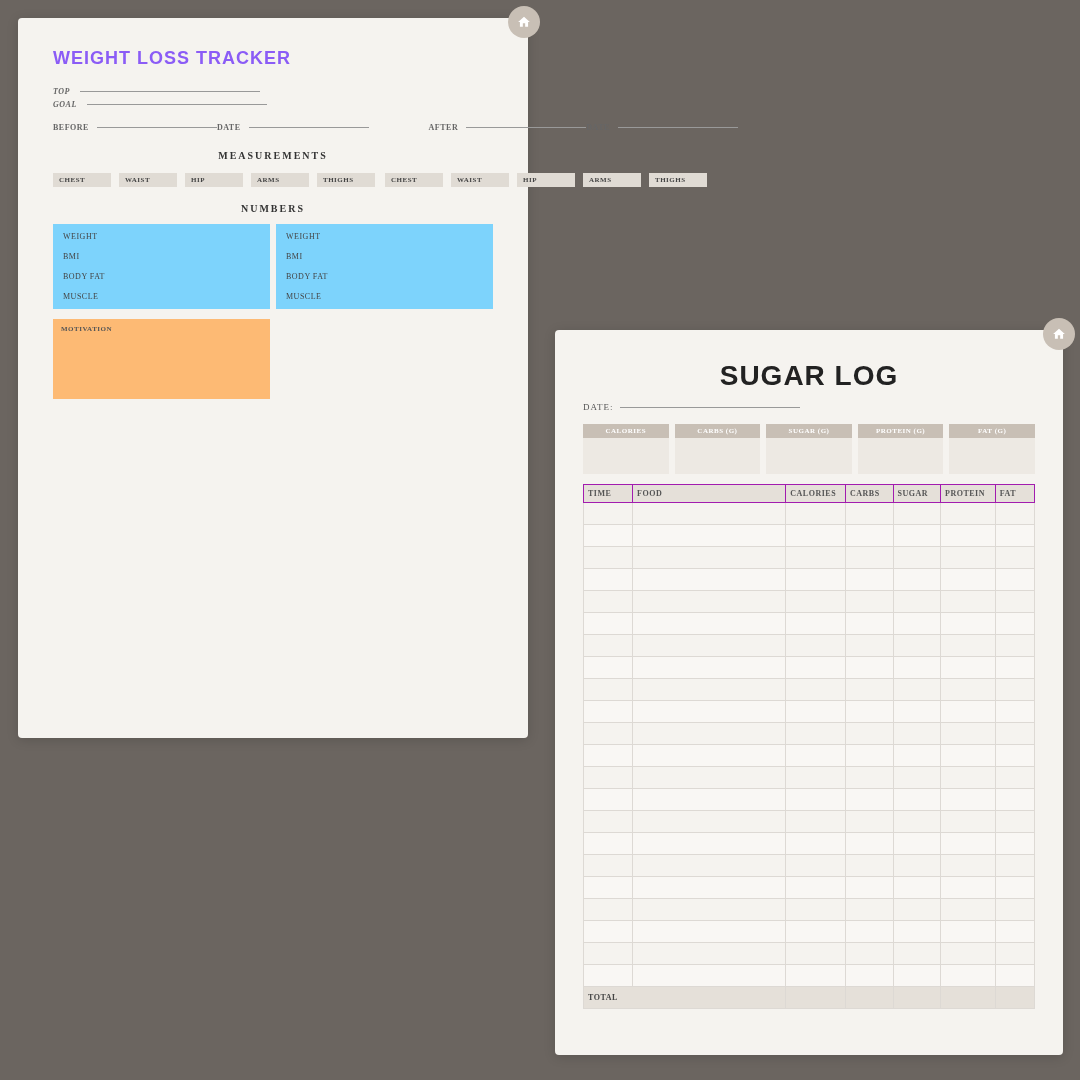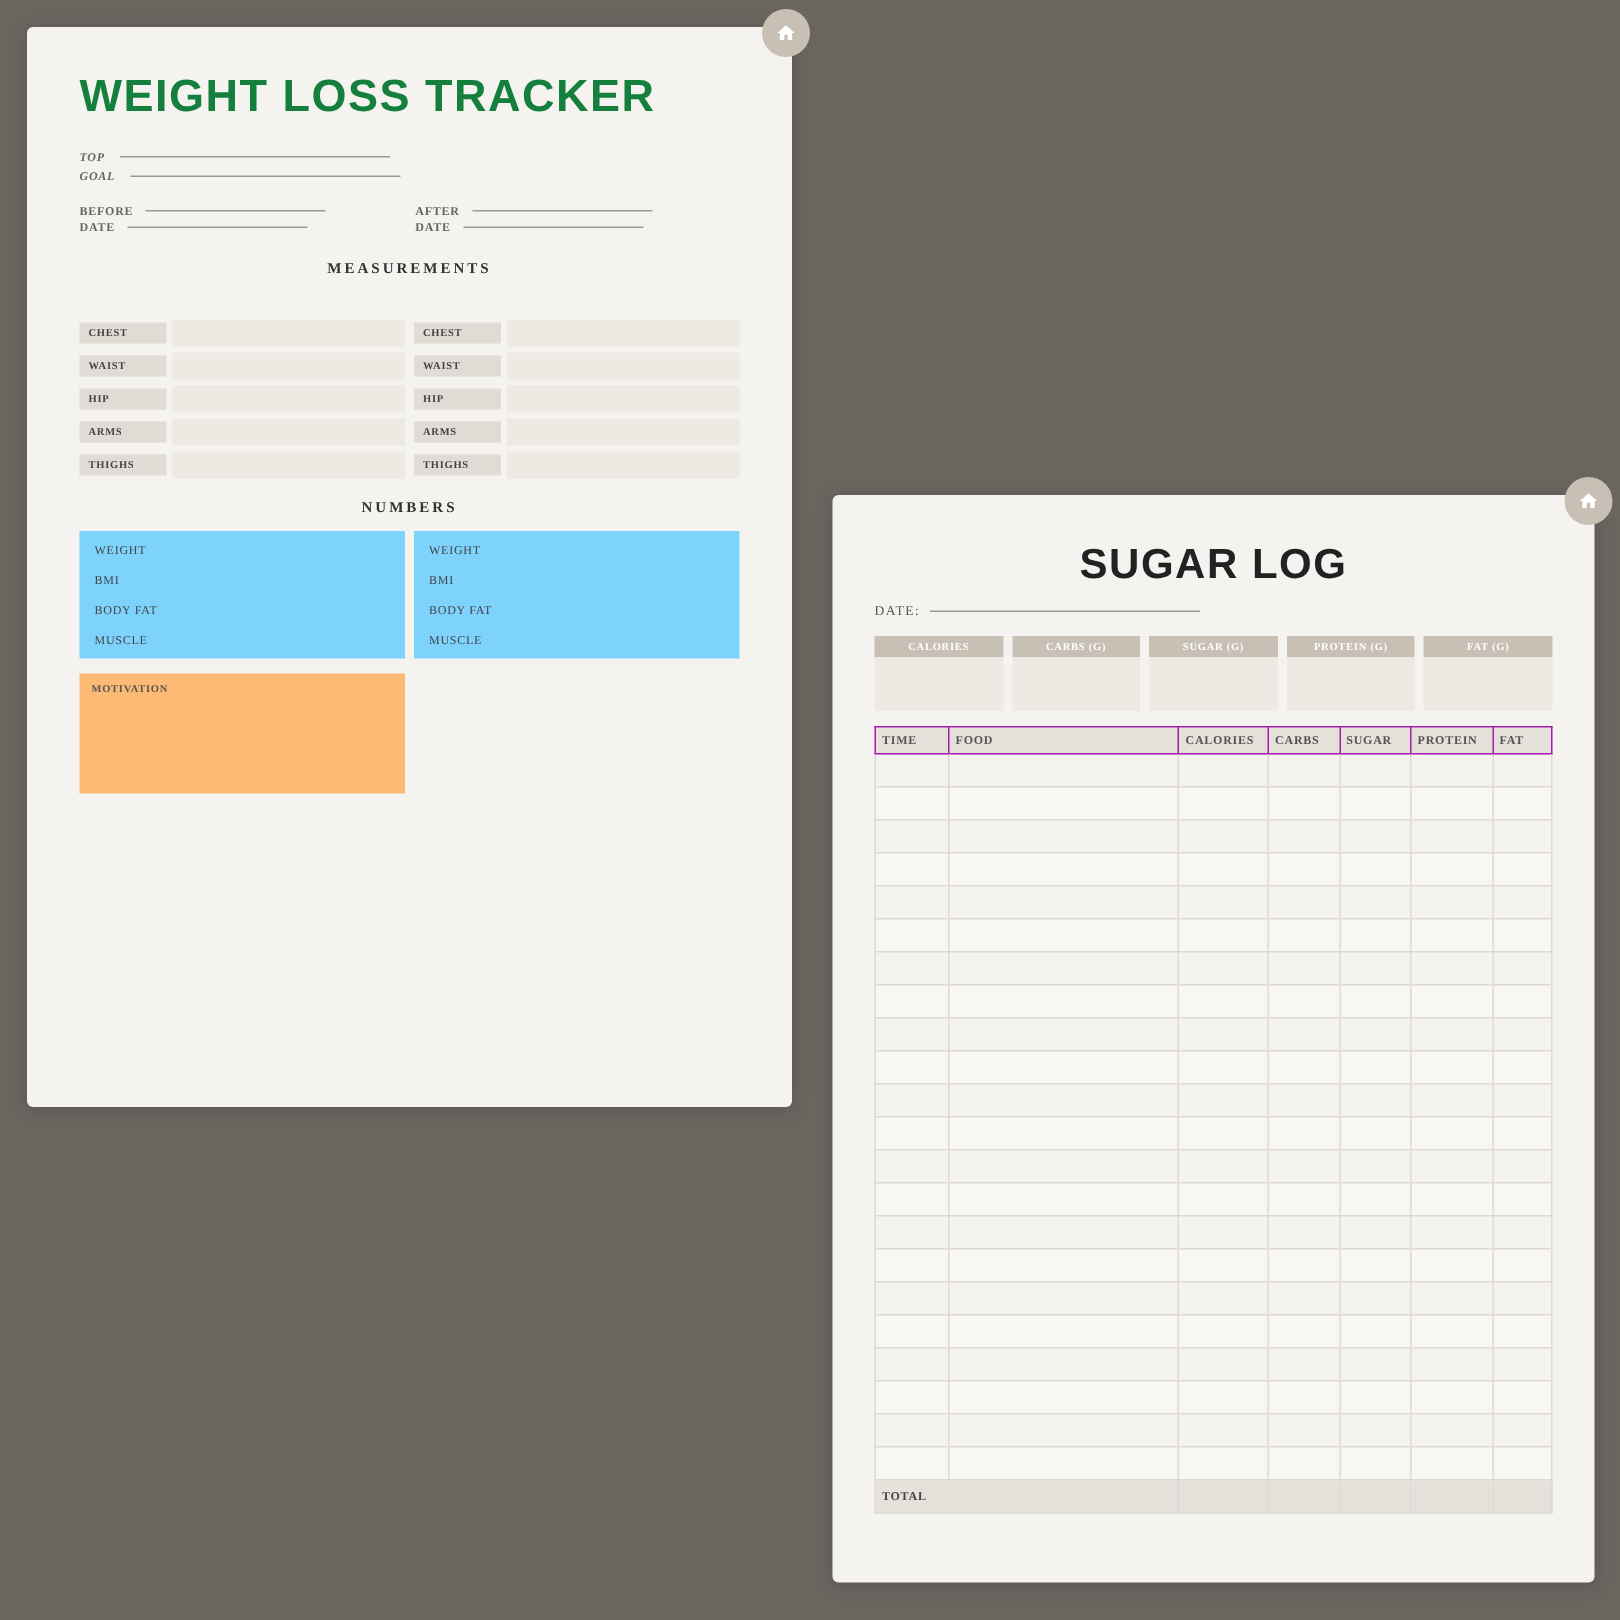--- a/index.html
+++ b/index.html
@@ -59,24 +59,24 @@
       display: flex;
       align-items: center;
       justify-content: center;
       font-size: 14px;
       color: #fff;
     }
 
     
     .card-title {
       font-family: 'Arial Black', Arial, sans-serif;
-      font-size: 30px;
+      font-size: 18px;
       font-weight: 900;
       letter-spacing: 1px;
-      color: #15803d;
+      color: #8b5cf6;
       margin-bottom: 18px;
     }
 
     .goal-section {
       margin-bottom: 14px;
     }
 
     .goal-row {
       display: flex;
       align-items: center;
@@ -103,21 +103,20 @@
     }
 
     .before-after {
       display: flex;
       gap: 60px;
       margin-bottom: 16px;
     }
 
     .ba-group {
       display: flex;
-      flex-direction: column;
       font-size: 8px;
       color: #666;
       letter-spacing: 0.5px;
       text-transform: uppercase;
     }
 
     .ba-group span {
       font-weight: bold;
       margin-right: 4px;
     }
@@ -146,23 +145,22 @@
 
     .measurements-grid {
       display: grid;
       grid-template-columns: 1fr 1fr;
       gap: 6px;
       margin-bottom: 14px;
     }
 
     .measure-col {
       display: flex;
-      flex-direction: column;
+      flex-direction: row;
       gap: 4px;
-      margin-top: 18px;
     }
 
     .measure-row {
       display: flex;
       align-items: center;
       gap: 4px;
     }
 
     .measure-label {
       background: #e0dbd4;

